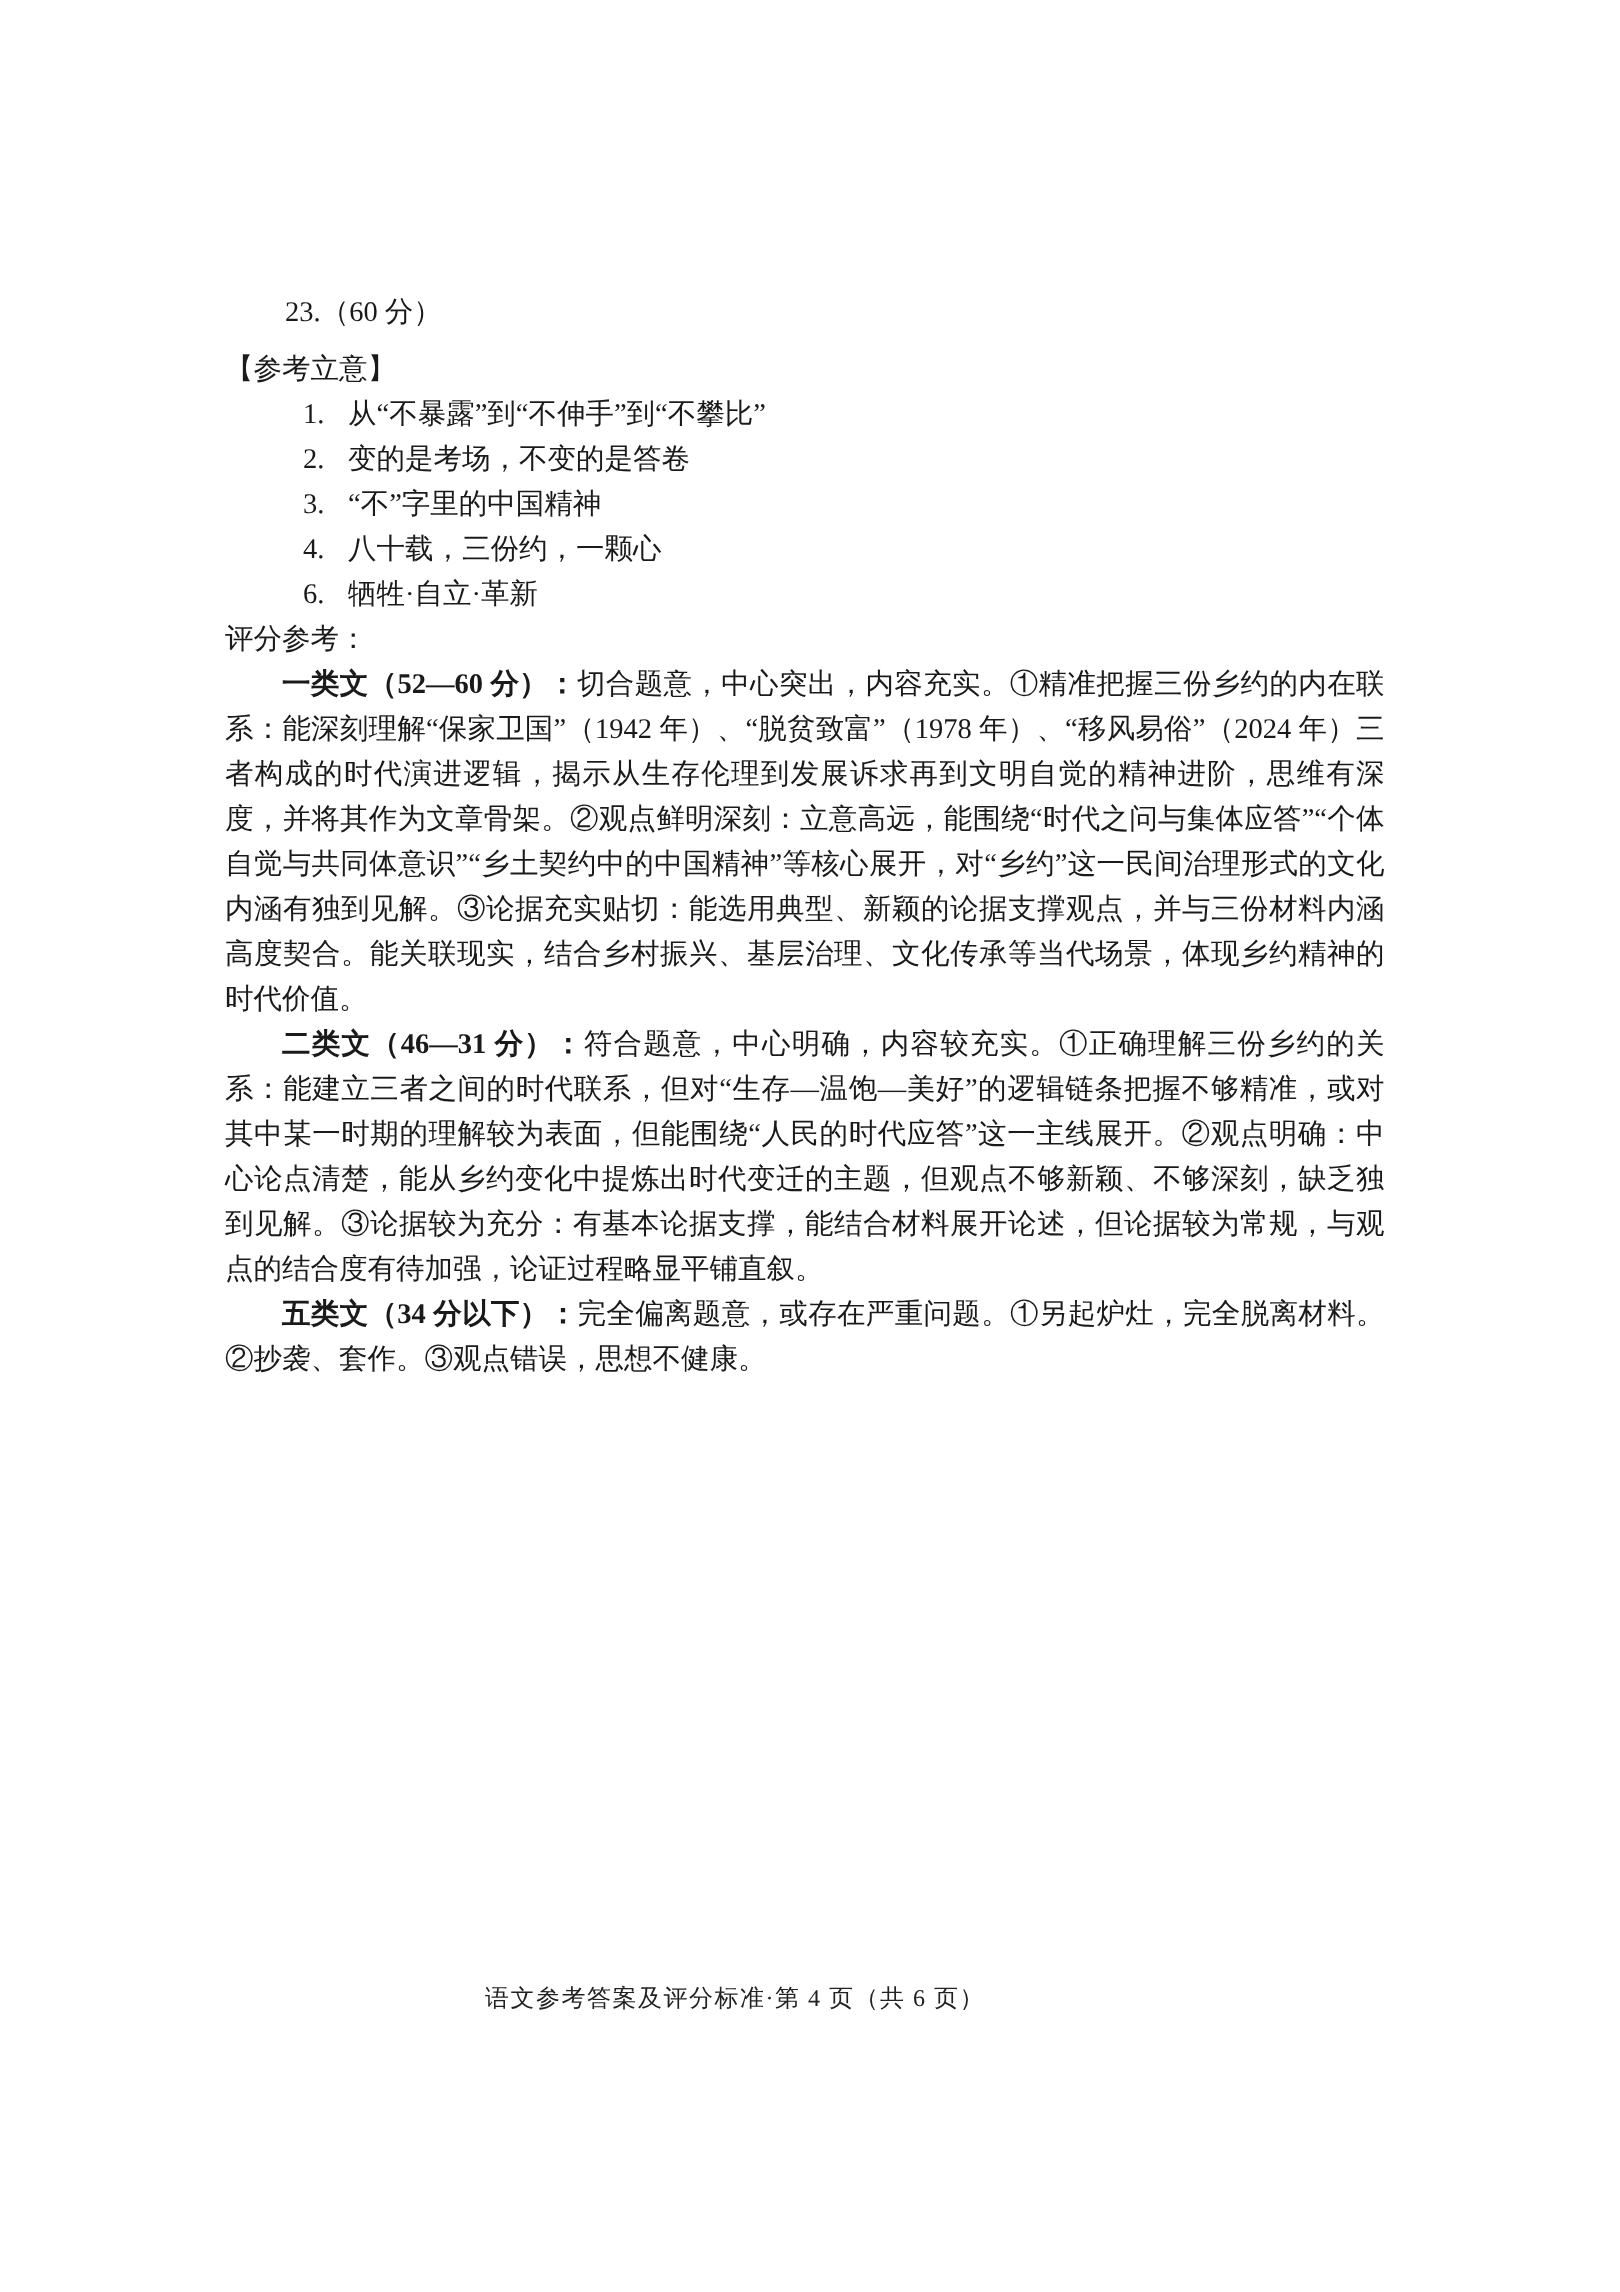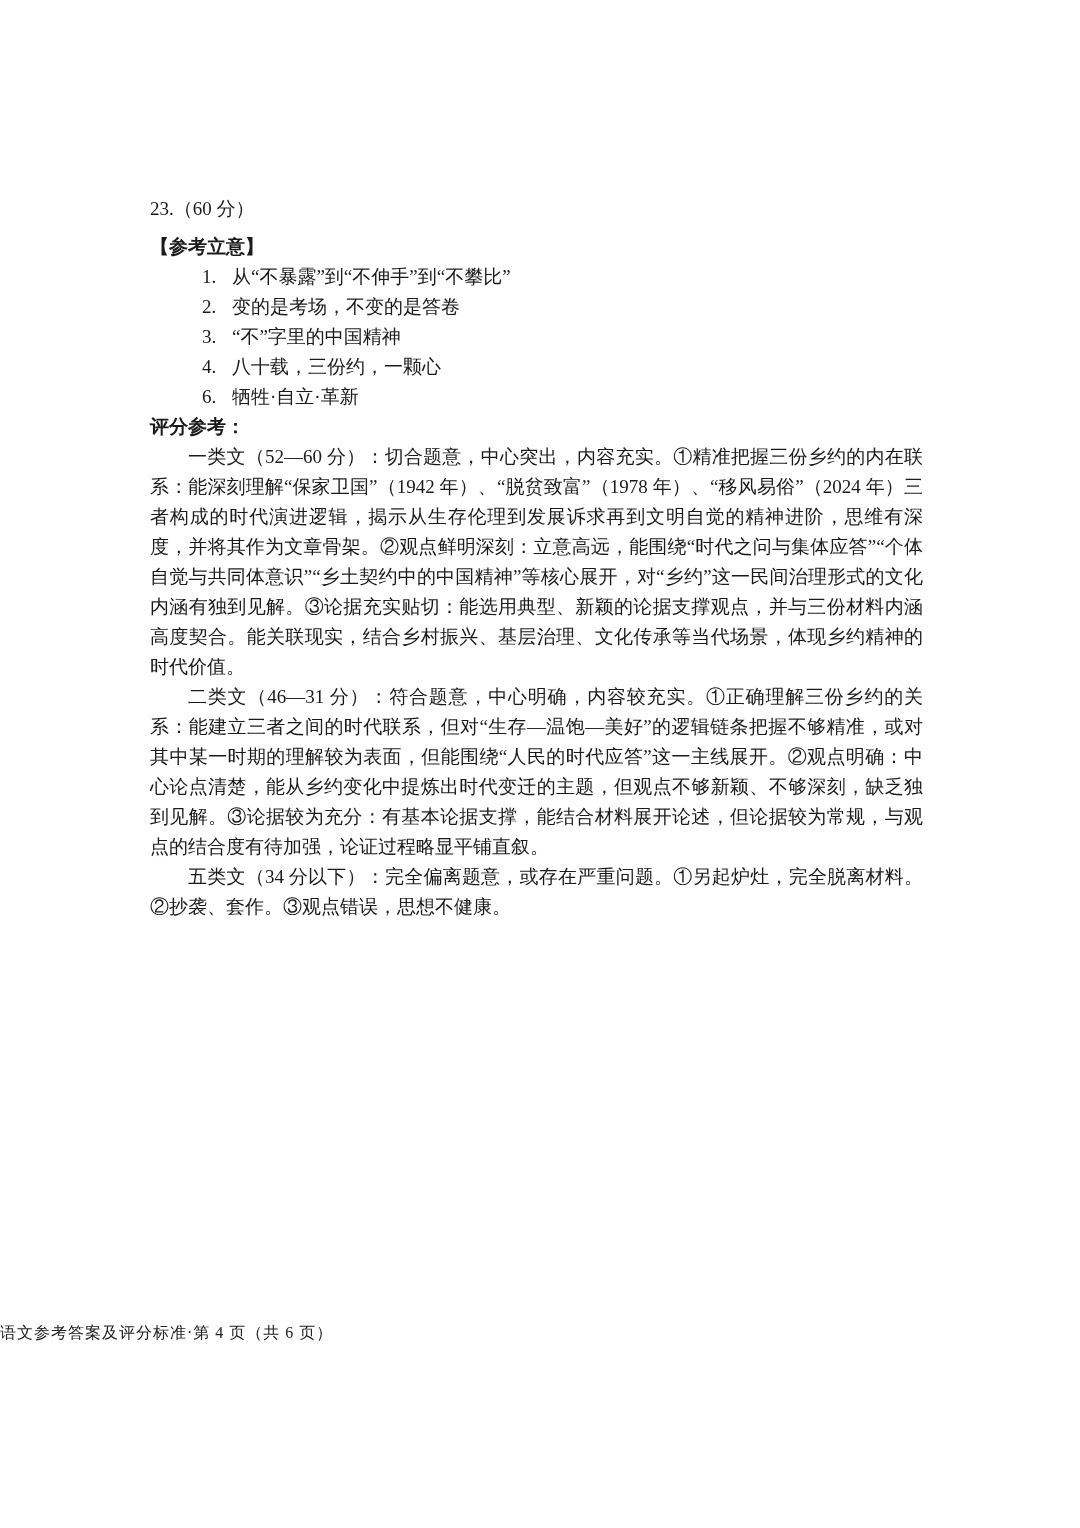--- a/index.html
+++ b/index.html
@@ -15,32 +15,33 @@
   .page { position: absolute; inset: 0; background: #ffffff; }
   .content {
     position: absolute;
     left: 150px;
     top: 194px;
     width: 773px;
     font-size: 19px;
     line-height: 30px;
     text-align: justify;
   }
-  .q-heading { margin-bottom: 8px; }
-  .sec-header { font-weight: bold; }
+  .q-heading { margin-bottom: 8px; margin-left: 40px; }
+  .sec-header { font-weight: normal; }
   .intent-list { }
   .intent-item { padding-left: 52px; }
   .intent-item .num { display: inline-block; width: 30px; }
   .grade { margin: 0; text-indent: 38px; }
-  .grade .lead { font-weight: normal; }
+  .grade .lead { font-weight: bold; }
   .page-footer {
     position: absolute;
     left: 0;
     top: 1320px;
     width: 980px;
+    text-align: center;
     font-size: 16px;
     line-height: 26px;
     color: #222222;
     letter-spacing: 1px;
   }
 </style>
 </head>
 <body>
 
 <div class="page">

